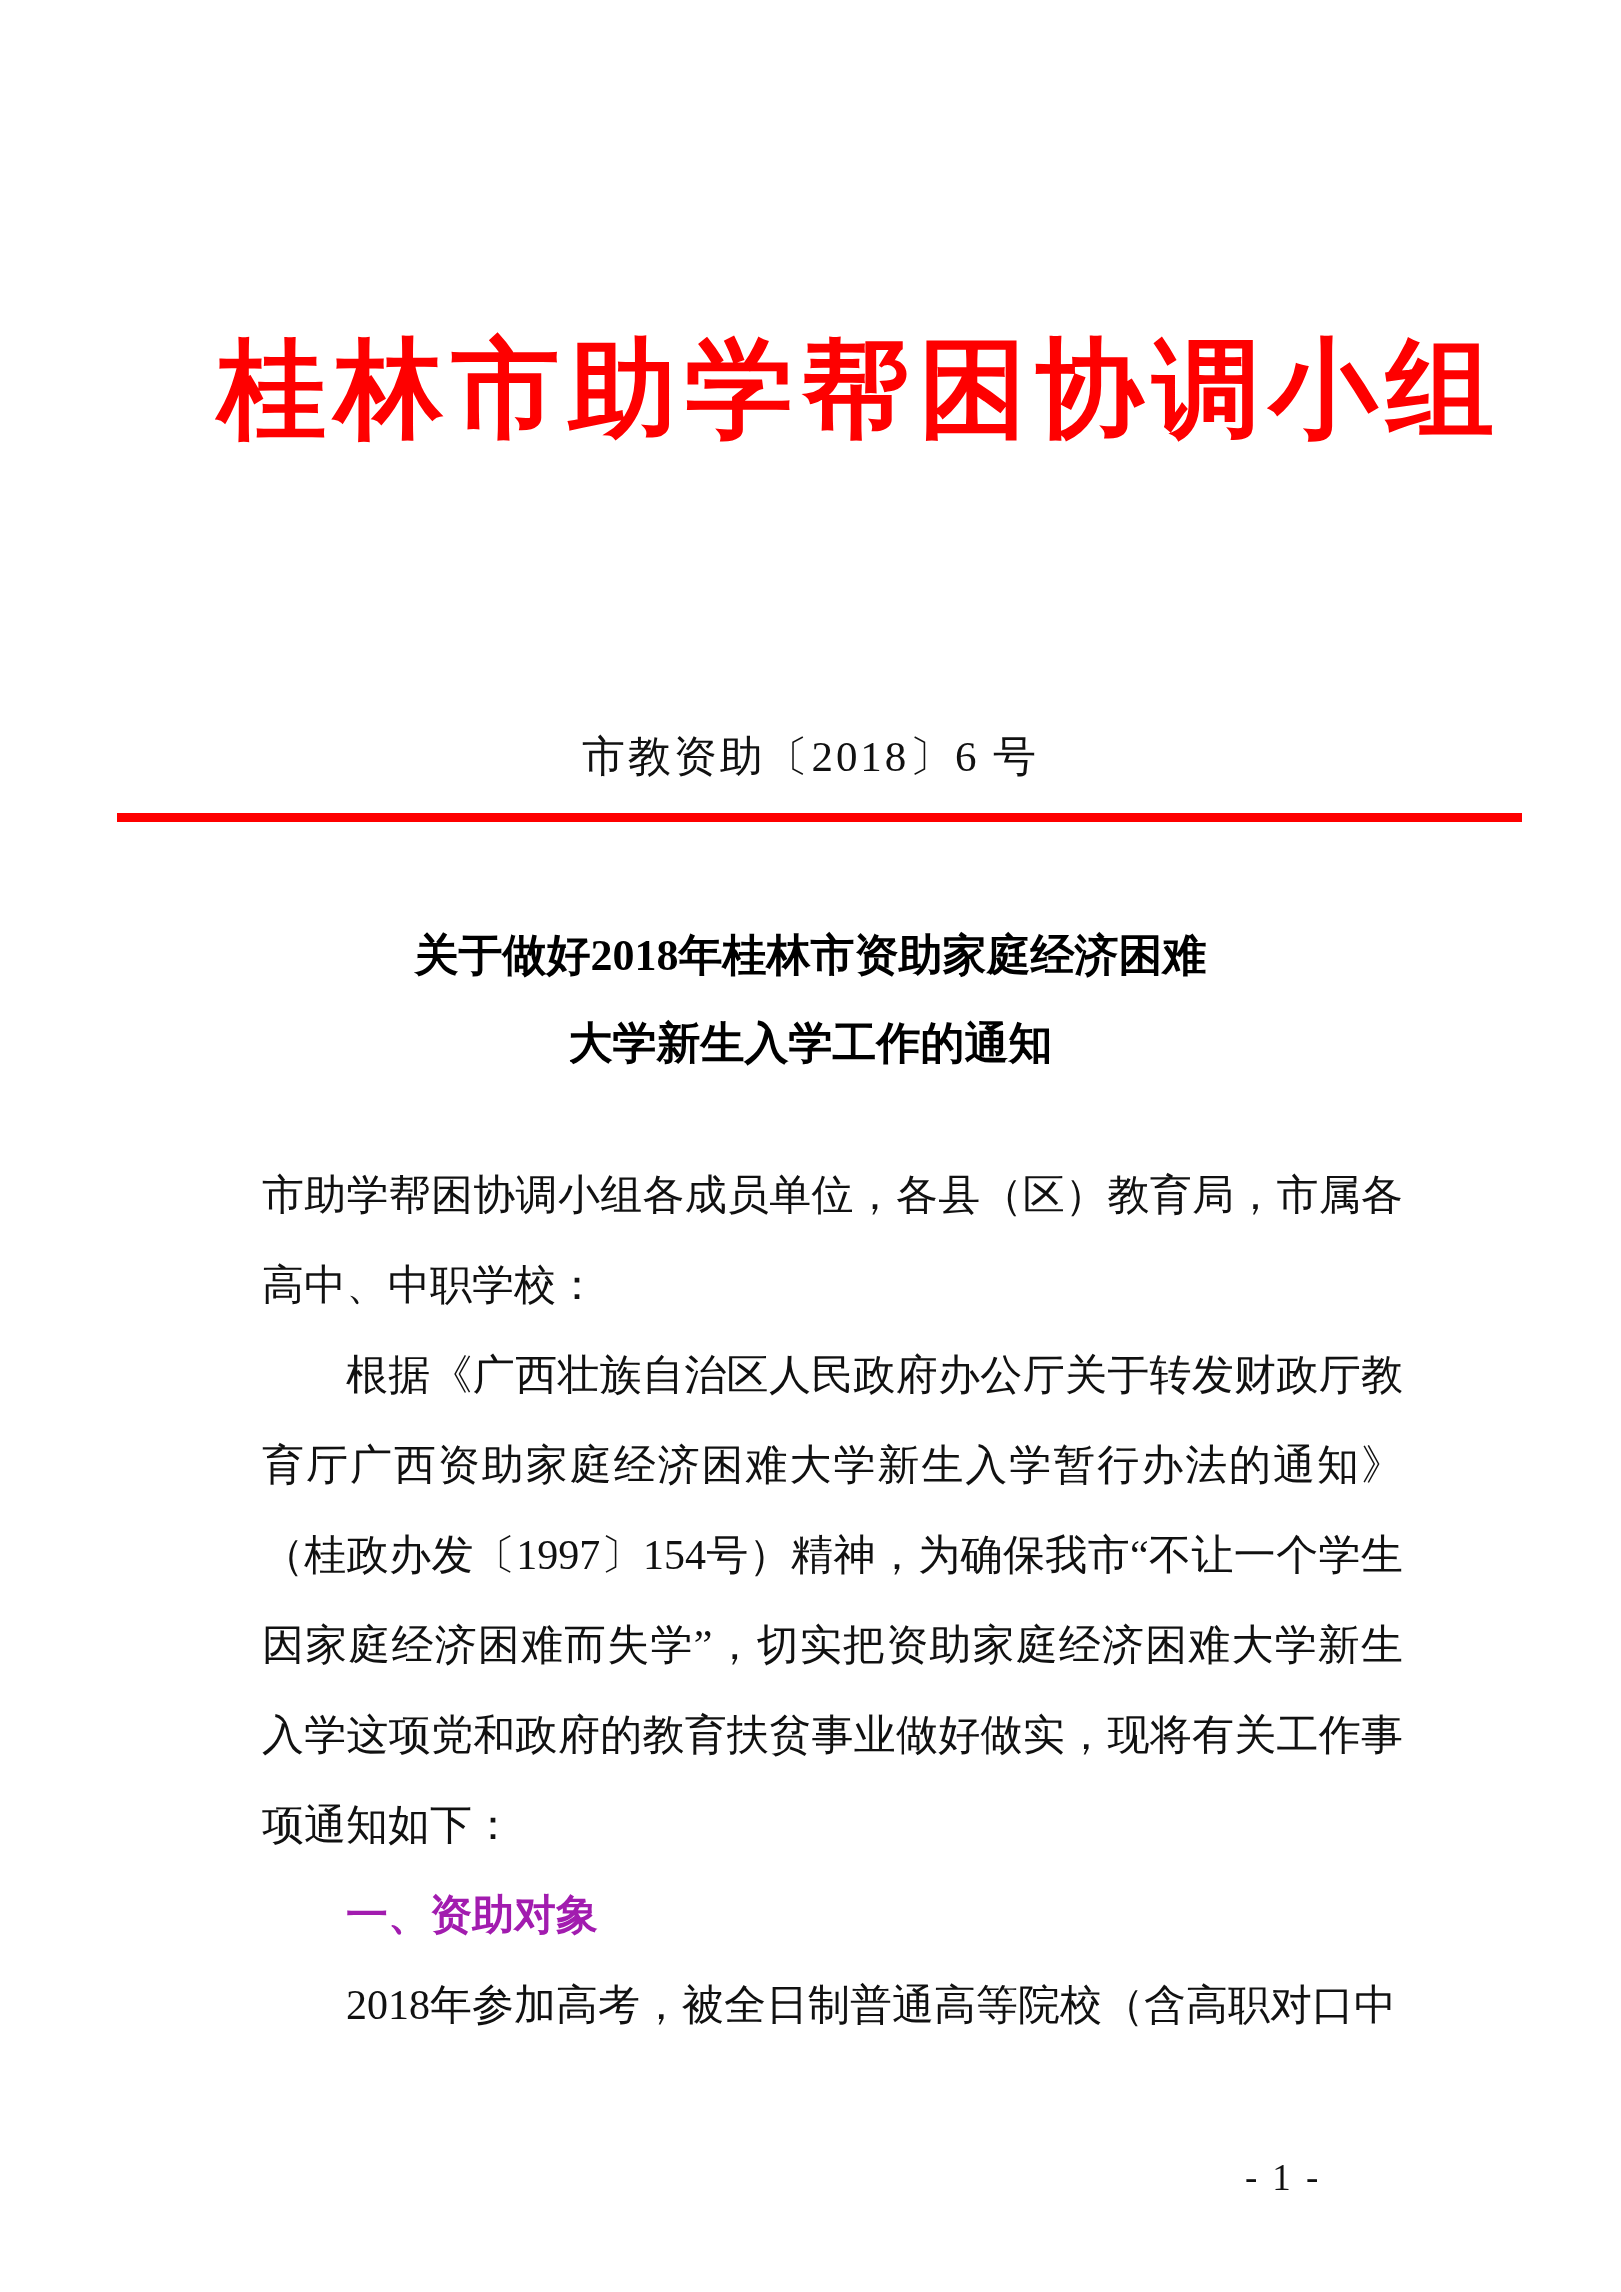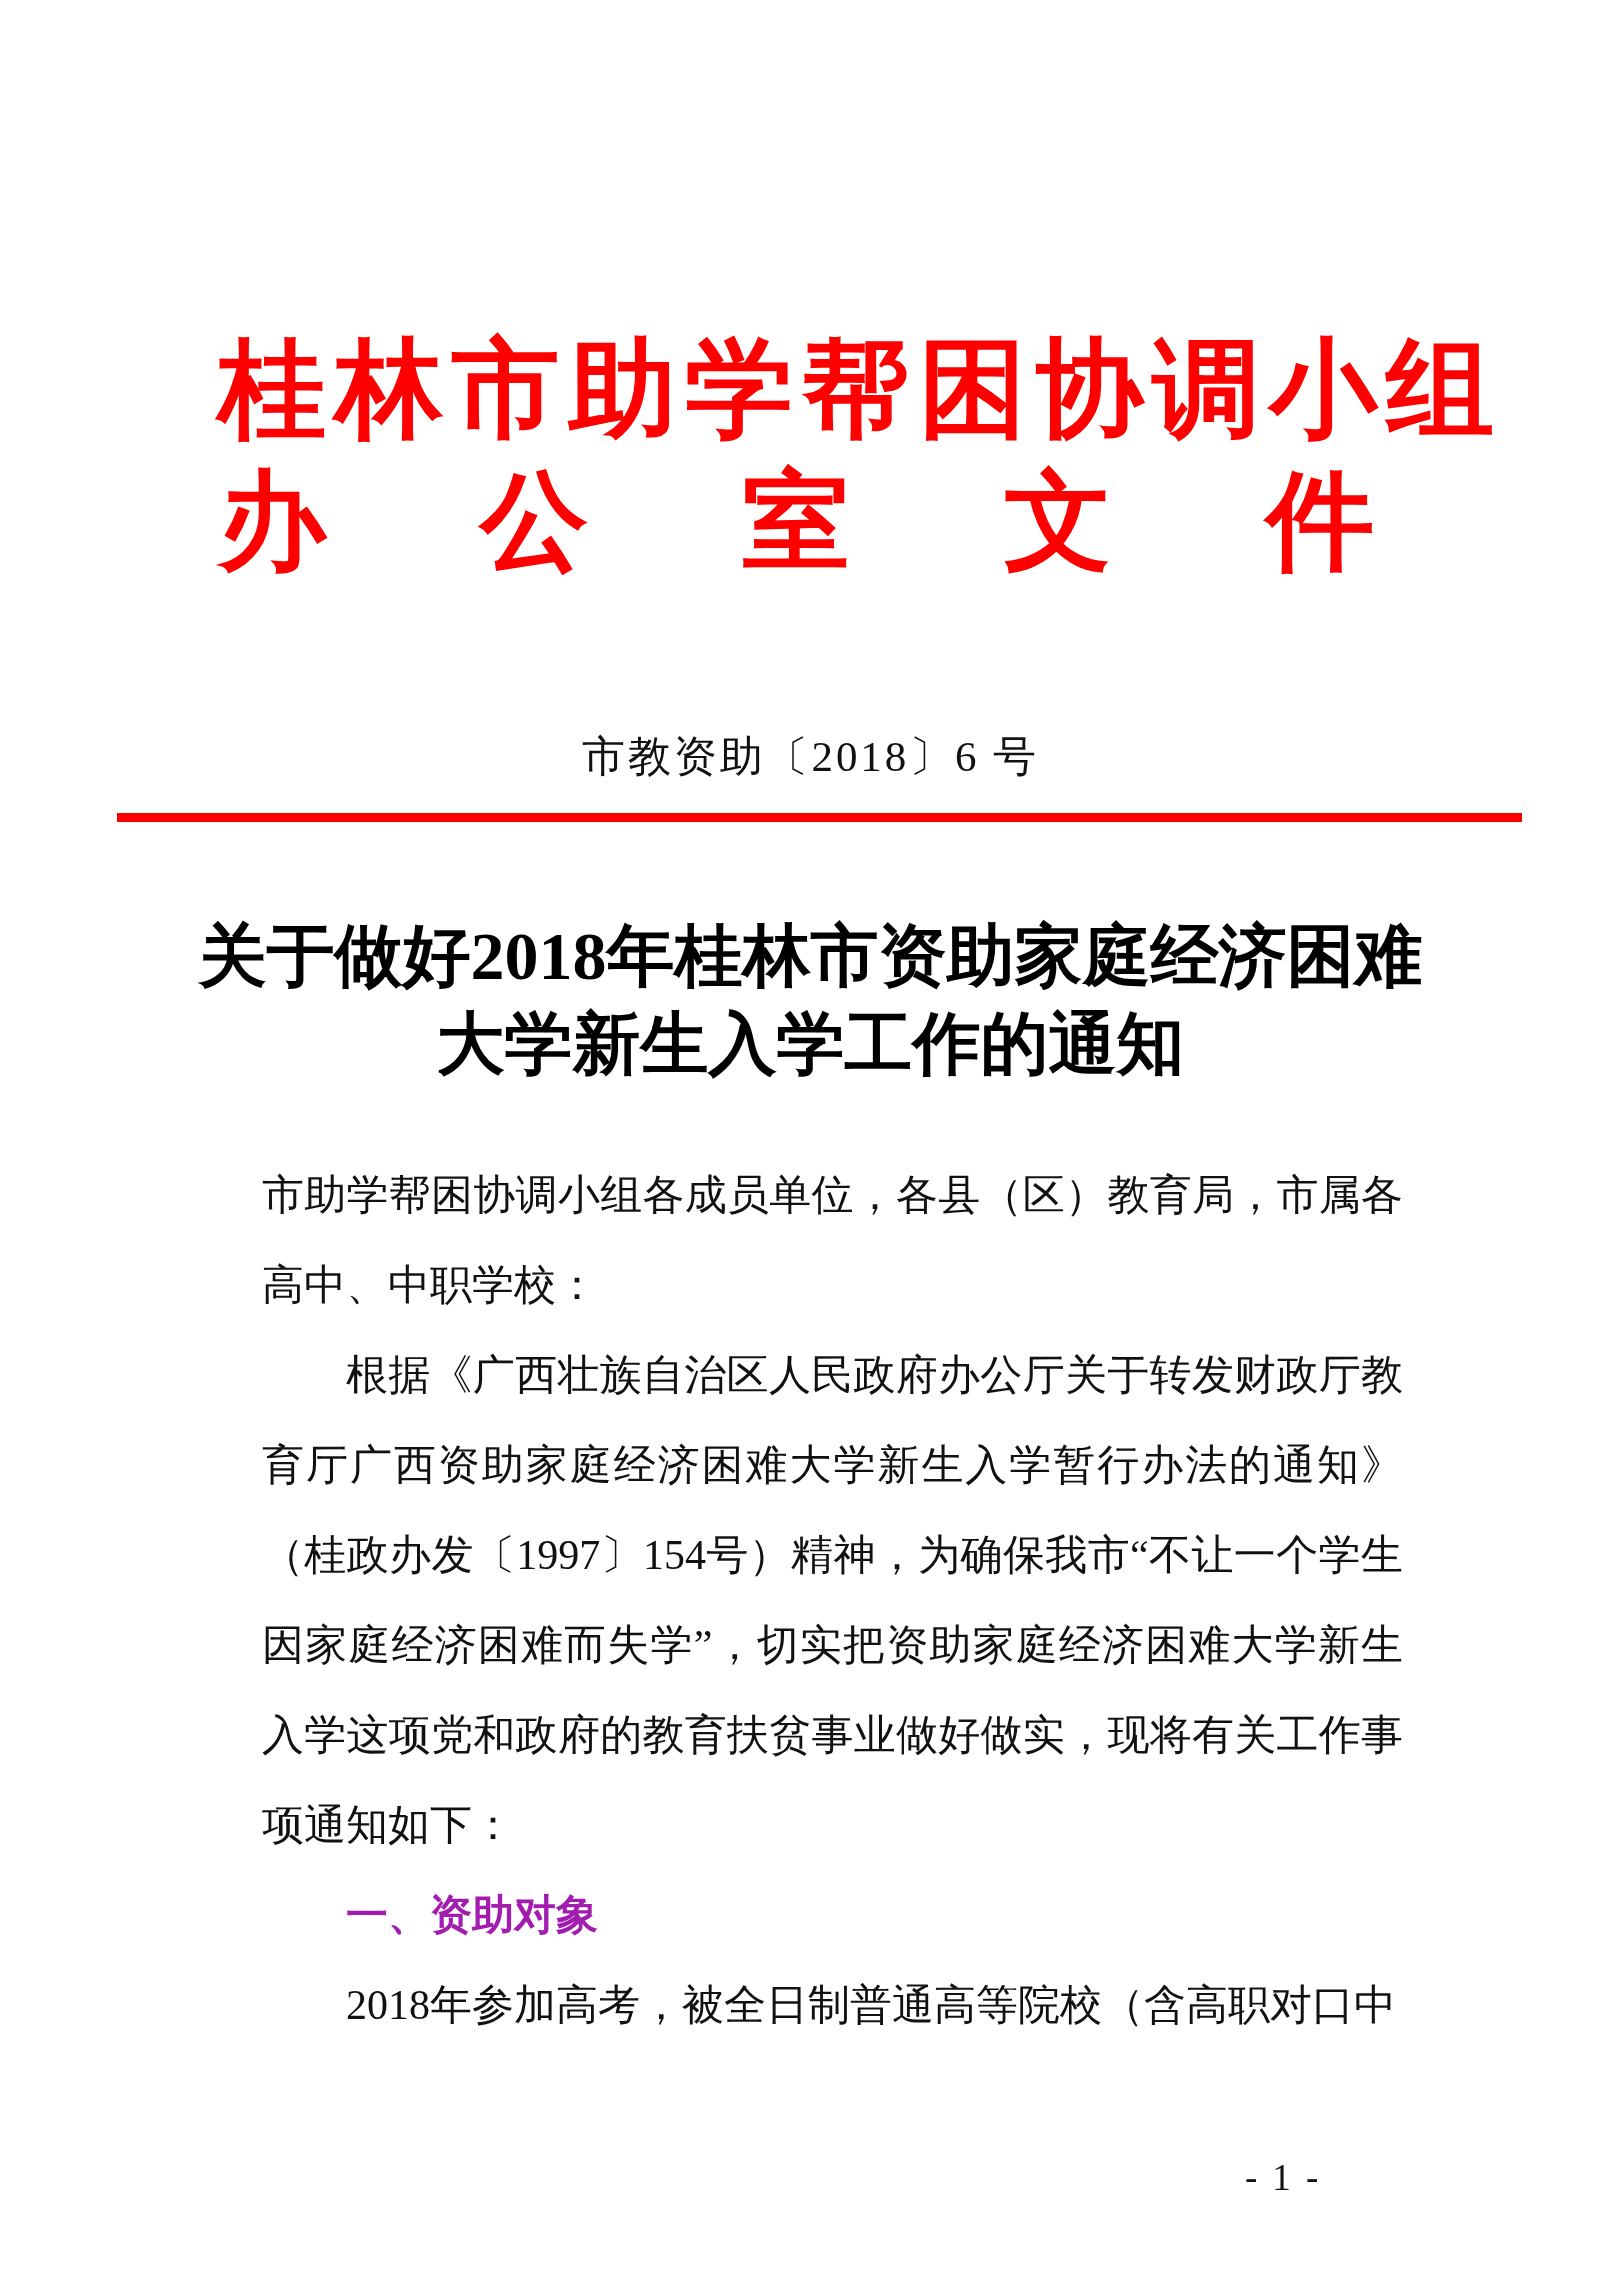--- a/index.html
+++ b/index.html
@@ -63,21 +63,21 @@
     background: #fe0000;
   }
 
   
   .notice-title {
     position: absolute;
     top: 912px;
     left: 0;
     width: 1621px;
     text-align: center;
-    font-size: 68px;
+    font-size: 44px;
     line-height: 88px;
     font-weight: 700;
     color: #000;
     font-family: "Liberation Serif", "DejaVu Serif", serif;
   }
 
   
   .body-block {
     position: absolute;
     top: 1150px;
@@ -110,21 +110,20 @@
     font-family: "Liberation Serif", "DejaVu Serif", serif;
   }
 </style>
 </head>
 <body>
 
 <div class="page">
 
   <div class="org-block">
     <div class="org-line1">桂林市助学帮困协调小组</div>
-    <div class="org-line2">办公室文件</div>
   </div>
 
   <div class="doc-number">市教资助〔2018〕6 号</div>
 
   <div class="red-rule"></div>
 
   <div class="notice-title">
     <div>关于做好2018年桂林市资助家庭经济困难</div>
     <div>大学新生入学工作的通知</div>
   </div>

